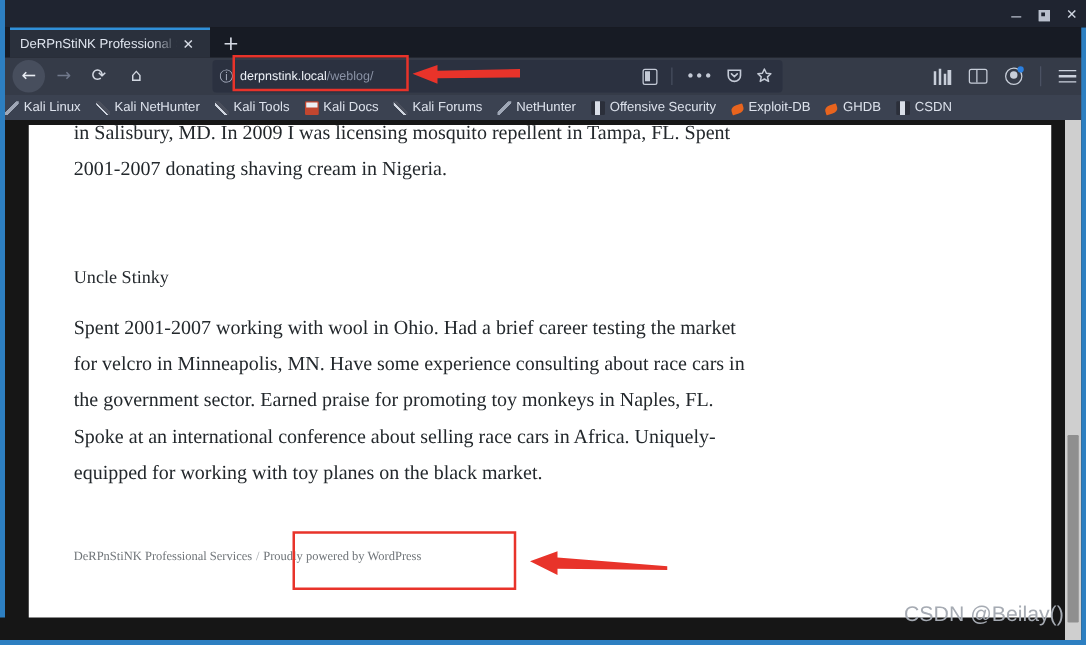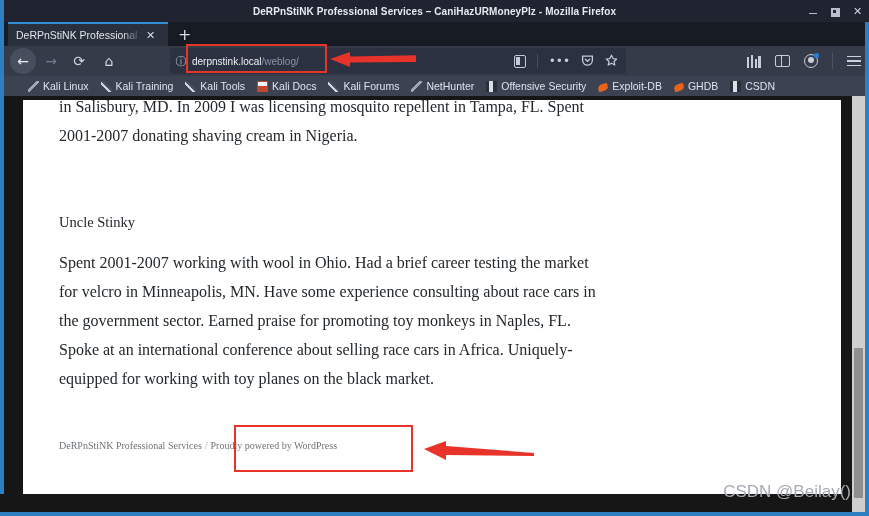--- a/index.html
+++ b/index.html
@@ -293,21 +293,21 @@
   }
 
   
   .bookmarks {
     position: absolute;
     left: 0; top: 76px;
     width: 869px; height: 20px;
     background: #3b4251;
     display: flex;
     align-items: center;
-    padding-left: 28px;
+    padding-left: 4px;
     box-sizing: border-box;
     overflow: hidden;
   }
   .bm {
     display: flex;
     align-items: center;
     gap: 4px;
     margin-right: 12px;
     white-space: nowrap;
   }
@@ -467,21 +467,20 @@
     z-index: 35;
     white-space: nowrap;
   }
 </style>
 </head>
 <body>
 
 <div class="window">
 
   <div class="titlebar">
-    <span class="titlebar-text">DeRPnStiNK Professional Services – CaniHazURMoneyPlz - Mozilla Firefox</span>
     <div class="win-controls">
       <div class="win-btn min"></div>
       <div class="win-btn max"></div>
       <div class="win-btn close">✕</div>
     </div>
   </div>
 
   <div class="left-accent"></div>
   <div class="right-accent"></div>
   <div class="bottom-accent"></div>
@@ -541,21 +540,21 @@
       </div>
   </div>
 
   <div class="bookmarks">
     <div class="bm">
       <span class="bm-ico dragon"></span>
       <span class="bm-label">Kali Linux</span>
     </div>
     <div class="bm">
       <span class="bm-ico brush"></span>
-      <span class="bm-label">Kali Training</span>
+      <span class="bm-label">Kali NetHunter</span>
     </div>
     <div class="bm">
       <span class="bm-ico brush"></span>
       <span class="bm-label">Kali Tools</span>
     </div>
     <div class="bm">
       <span class="bm-ico book"></span>
       <span class="bm-label">Kali Docs</span>
     </div>
     <div class="bm">

